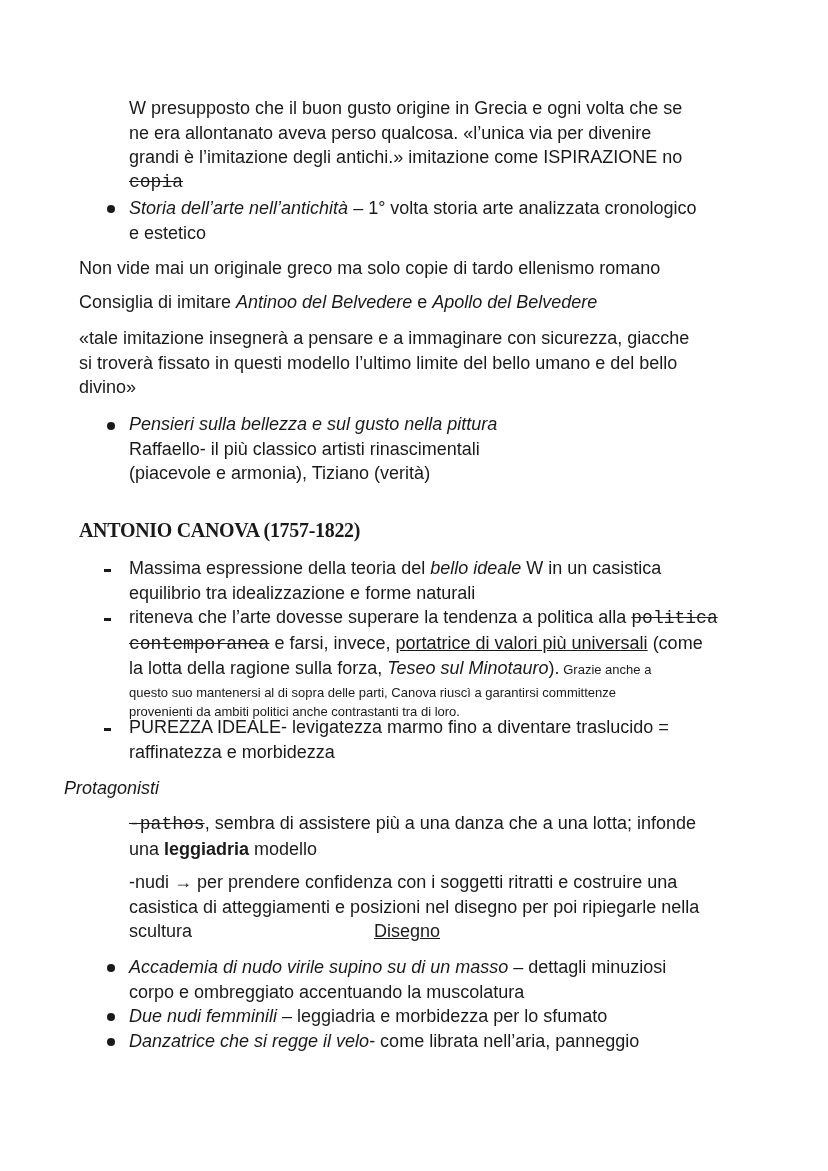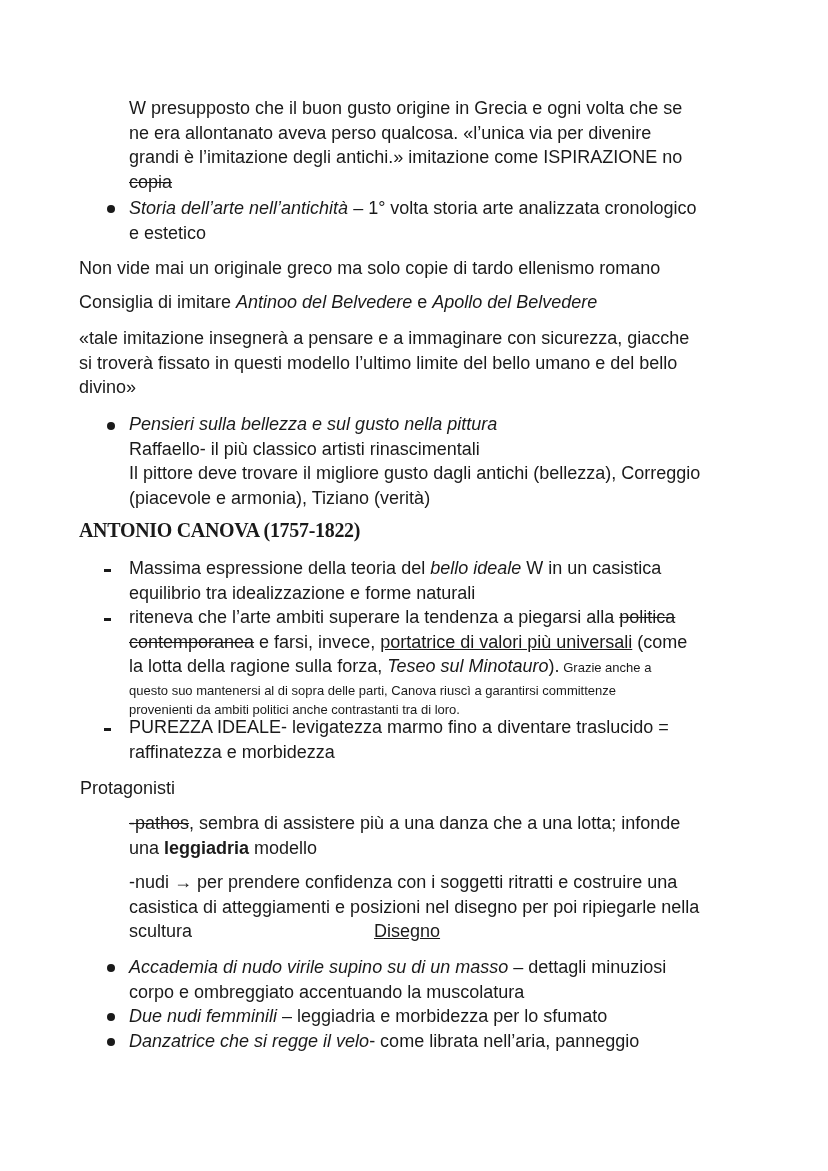--- a/index.html
+++ b/index.html
@@ -3,21 +3,21 @@
 <meta charset="utf-8">
 <style>
   html, body { margin: 0; padding: 0; background: #ffffff; }
   body { width: 828px; height: 1171px; position: relative; overflow: hidden;
          font-family: "Liberation Sans", sans-serif; color: #1a1a1a; font-size: 18px; }
   .page { position: absolute; left: 0; top: 0; width: 828px; height: 1171px; }
   .blk { position: absolute; line-height: 24.5px; white-space: nowrap; }
   .it { font-style: italic; }
   .b { font-weight: bold; }
   .u { text-decoration: underline; }
-  .s { text-decoration: line-through; }
+  .s { text-decoration: line-through; font-family: Liberation Mono, monospace; }
   .small { font-size: 13px; }
   .bullet { position: absolute; width: 8px; height: 8px; border-radius: 50%; background: #1a1a1a; }
   .dash { position: absolute; width: 7px; height: 2.5px; background: #1a1a1a; }
   .heading { position: absolute; left: 79px; top: 518px; font-family: "Liberation Serif", serif;
              font-weight: bold; font-size: 21px; letter-spacing: -0.3px; transform: scaleX(0.95); transform-origin: left; }
 </style>
 </head>
 <body>
 
 <div class="page">
@@ -44,48 +44,47 @@
   <div class="blk" style="left:79px; top:326px;">
     <div>«tale imitazione insegnerà a pensare e a immaginare con sicurezza, giacche</div>
     <div>si troverà fissato in questi modello l’ultimo limite del bello umano e del bello</div>
     <div>divino»</div>
   </div>
 
   <span class="bullet" style="left:107px; top:422px;"></span>
   <div class="blk" style="left:129px; top:412px;">
     <div class="it">Pensieri sulla bellezza e sul gusto nella pittura</div>
     <div>Raffaello- il più classico artisti rinascimentali</div>
-    <div>Il pittore deve trovare il migliore gusto dagli antichi (bellezza), Correggio</div>
     <div>(piacevole e armonia), Tiziano (verità)</div>
   </div>
 
   <div class="heading">ANTONIO CANOVA (1757-1822)</div>
 
   <span class="dash" style="left:104px; top:569px;"></span>
   <div class="blk" style="left:129px; top:556px;">
     <div><span>Massima espressione della teoria del </span><span class="it">bello ideale</span><span> W in un casistica</span></div>
     <div>equilibrio tra idealizzazione e forme naturali</div>
   </div>
 
   <span class="dash" style="left:104px; top:618px;"></span>
   <div class="blk" style="left:129px; top:605px;">
-    <div><span>riteneva che l’arte ambiti superare la tendenza a piegarsi alla </span><span class="s">politica</span></div>
+    <div><span>riteneva che l’arte dovesse superare la tendenza a politica alla </span><span class="s">politica</span></div>
     <div><span class="s">contemporanea</span><span> e farsi, invece, </span><span class="u">portatrice di valori più universali</span><span> (come</span></div>
     <div><span>la lotta della ragione sulla forza, </span><span class="it">Teseo sul Minotauro</span><span>).</span><span class="small"> Grazie anche a</span></div>
     <div class="small" style="line-height:20px;">questo suo mantenersi al di sopra delle parti, Canova riuscì a garantirsi committenze</div>
     <div class="small" style="line-height:18px;">provenienti da ambiti politici anche contrastanti tra di loro.</div>
   </div>
 
   <span class="dash" style="left:104px; top:728px;"></span>
   <div class="blk" style="left:129px; top:715px;">
     <div>PUREZZA IDEALE- levigatezza marmo fino a diventare traslucido =</div>
     <div>raffinatezza e morbidezza</div>
   </div>
 
-  <div class="blk" style="left:80px; top:776px;">Protagonisti</div>
+  <div class="blk" style="left:64px; top:776px;font-style:italic;">Protagonisti</div>
 
   <div class="blk" style="left:129px; top:811px;">
     <div><span class="s">-pathos</span><span>, sembra di assistere più a una danza che a una lotta; infonde</span></div>
     <div><span>una </span><span class="b">leggiadria</span><span> modello</span></div>
   </div>
 
   <div class="blk" style="left:129px; top:870px;">
     <div>-nudi → per prendere confidenza con i soggetti ritratti e costruire una</div>
     <div>casistica di atteggiamenti e posizioni nel disegno per poi ripiegarle nella</div>
     <div style="position:relative;"><span>scultura</span><span class="u" style="position:absolute; left:245px;">Disegno</span></div>

